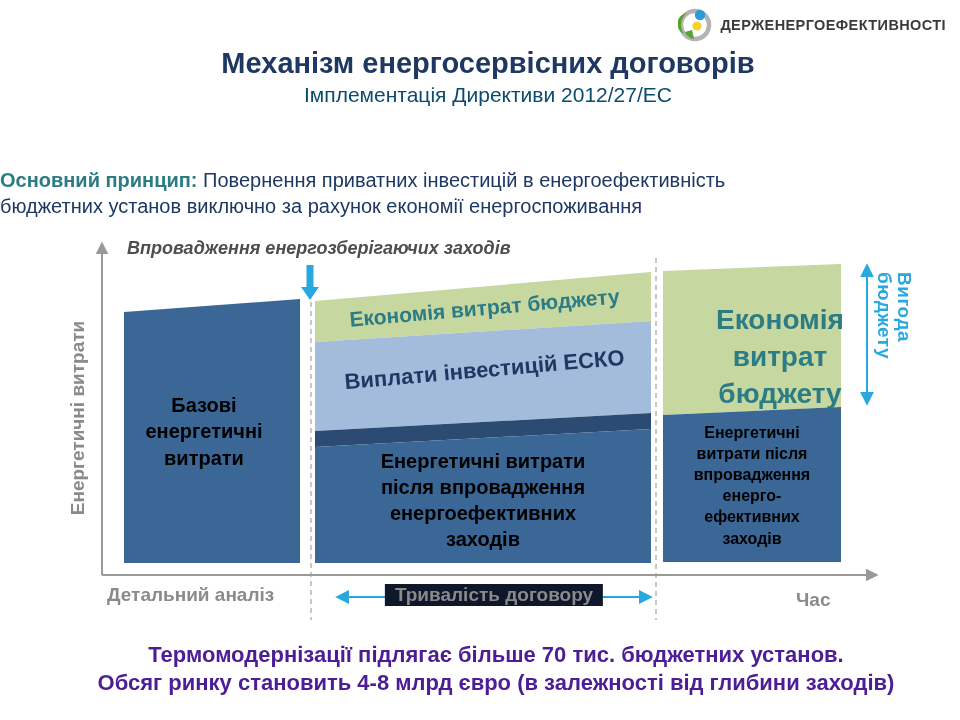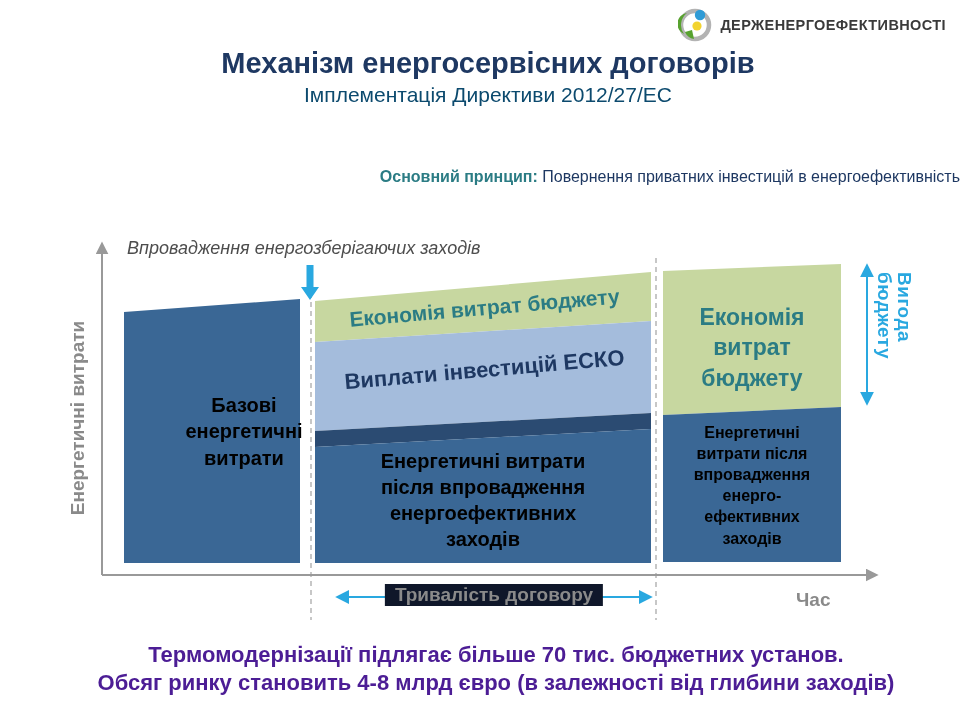--- a/index.html
+++ b/index.html
@@ -8,44 +8,44 @@
 
   
   .logo{position:absolute;top:8px;right:14px;display:flex;align-items:center;gap:8px;}
   .logo-text{font-family:Liberation Sans, sans-serif;font-weight:bold;font-size:14.5px;
              color:#3a3a3a;letter-spacing:0.4px;white-space:nowrap;}
 
   .title-block{position:absolute;top:46px;left:8px;width:100%;text-align:center;}
   .title-l{font-size:29px;font-weight:bold;color:#1e3862;line-height:1.18;}
   .subtitle{margin-top:3px;font-size:21px;font-weight:normal;color:#0c4a6e;}
 
-  .principle{position:absolute;top:167px;left:0;width:100%;text-align:right;
-             font-size:16px;color:#1e3862;line-height:1.3;}
+  .principle{position:absolute;top:167px;left:0;width:100%;text-align:left;
+             font-size:20px;color:#1e3862;line-height:1.3;}
   .principle-label{color:#2b7c84;font-weight:bold;}
 
   
   .chart-svg{position:absolute;left:0;top:230px;width:960px;height:400px;}
   .dashed{stroke:#b5b5b5;stroke-width:1.5;stroke-dasharray:5 4;fill:none;}
   .axis{stroke:#999999;stroke-width:2;fill:none;}
   .blue-arrow-line{stroke:#29a8e0;stroke-width:2;fill:none;}
 
   
   .lbl{position:absolute;}
   .ylabel{left:78px;top:418px;transform:translate(-50%,-50%) rotate(-90deg);
           white-space:nowrap;font-size:19px;font-weight:bold;color:#8a8a8a;}
-  .annotation{left:127px;top:238px;font-size:18px;font-style:italic;font-weight:normal;
+  .annotation{left:127px;top:238px;font-size:18px;font-style:italic;font-weight:bold;
               color:#4d4d4d;white-space:nowrap;}
   .box-label{white-space:pre-line;text-align:center;font-weight:bold;color:#000;}
-  .baseline-label{left:124px;top:392px;width:160px;font-size:20px;line-height:1.32;margin-left:40px;}
+  .baseline-label{left:124px;top:392px;width:160px;font-size:20px;line-height:1.32;}
   .savings-band-label{left:318px;top:296px;width:333px;text-align:center;font-size:21px;
           font-weight:bold;color:#2b7c84;transform:rotate(-5deg);}
   .esco-band-label{left:318px;top:357px;width:333px;text-align:center;font-size:22px;
           font-weight:bold;color:#1e3862;transform:rotate(-5deg);}
   .contract-label{left:363px;top:448px;width:240px;font-size:20px;line-height:1.3;}
-  .after-savings-label{left:672px;top:302px;width:160px;font-size:23px;line-height:1.32;color:#2b7c84;}
+  .after-savings-label{left:700px;top:302px;width:160px;font-size:28px;line-height:1.32;color:#2b7c84;}
   .after-costs-label{left:667px;top:422px;width:170px;font-size:16px;line-height:1.32;}
   .benefit-label{left:873px;top:272px;height:142px;writing-mode:vertical-rl;
           white-space:pre-line;font-size:19px;font-weight:bold;color:#29a8e0;
           line-height:1.08;letter-spacing:0.5px;}
   .xlabel{font-size:19px;font-weight:bold;color:#8a8a8a;white-space:nowrap;}
   .x-left{left:107px;top:584px;}
   .x-mid{left:494px;top:584px;transform:translateX(-50%);background:#0f172a;padding:0 10px;}
   .x-right{left:796px;top:589px;}
 
   .footer{position:absolute;top:641px;left:16px;width:100%;text-align:center;
@@ -68,20 +68,21 @@
   </div>
 
   <div class="title-block">
     <div class="title-l">Механізм енергосервісних договорів</div>
     <div class="subtitle">Імплементація Директиви 2012/27/ЕС</div>
   </div>
 
   <div class="principle">
     <span class="principle-label">Основний принцип:</span>
     <span>Повернення приватних інвестицій в енергоефективність</span><br>
+    <span>бюджетних установ виключно за рахунок економії енергоспоживання</span>
   </div>
 
   <svg class="chart-svg" viewBox="0 0 960 400">
     <defs>
       <marker id="arrGray" viewBox="0 0 10 10" refX="8" refY="5" markerWidth="6.5" markerHeight="6.5" orient="auto-start-reverse">
           <path d="M0,0 L10,5 L0,10 z" fill="#999999"></path>
         </marker>
       <marker id="arrBlue" viewBox="0 0 10 10" refX="8" refY="5" markerWidth="7" markerHeight="7" orient="auto-start-reverse">
           <path d="M0,0 L10,5 L0,10 z" fill="#29a8e0"></path>
         </marker>
@@ -123,19 +124,20 @@
 бюджету</div>
   <div class="lbl box-label after-costs-label">Енергетичні
 витрати після
 впровадження
 енерго-
 ефективних
 заходів</div>
   <div class="lbl benefit-label">Вигода
 бюджету</div>
 
+  <div class="lbl xlabel x-left">Детальний аналіз</div>
   <div class="lbl xlabel x-mid">Тривалість договору</div>
   <div class="lbl xlabel x-right">Час</div>
 
   <div class="footer">Термомодернізації підлягає більше 70 тис. бюджетних установ.
 Обсяг ринку становить 4-8 млрд євро (в залежності від глибини заходів)</div>
 
 </div>
 
 </body></html>

